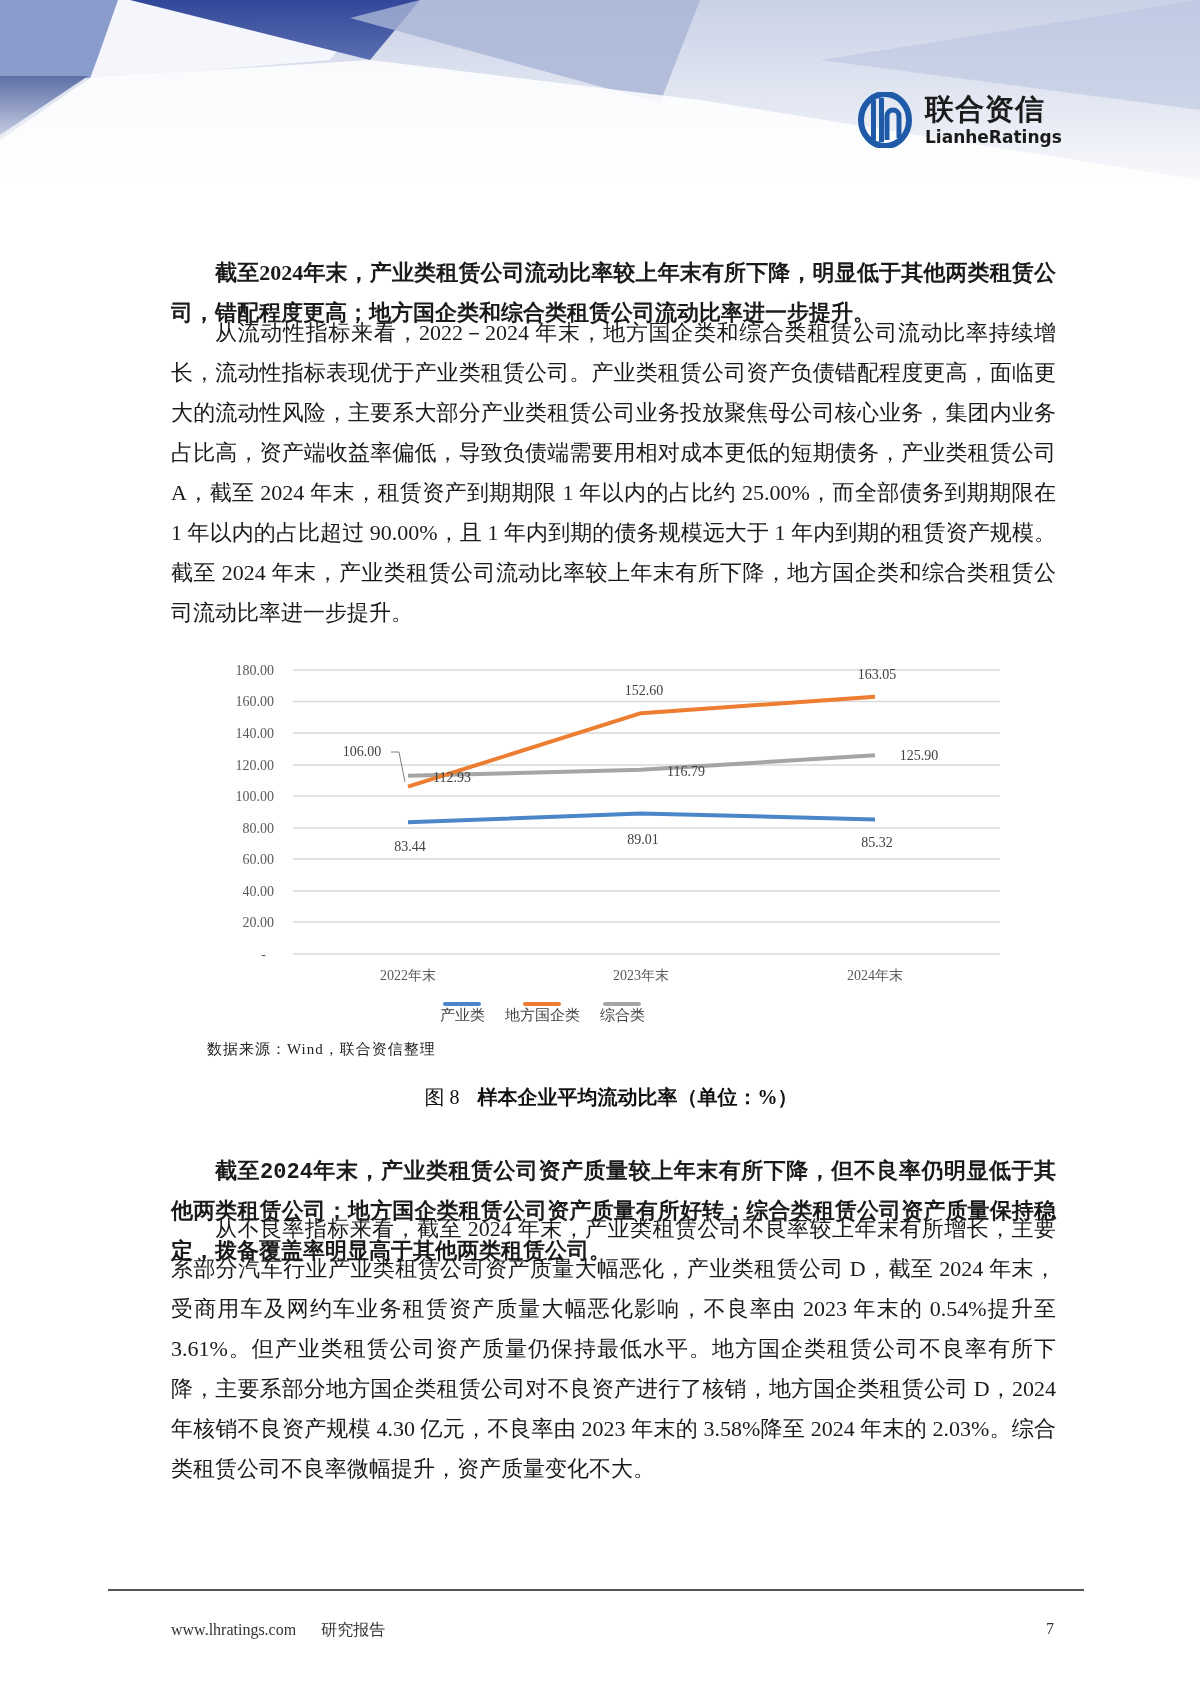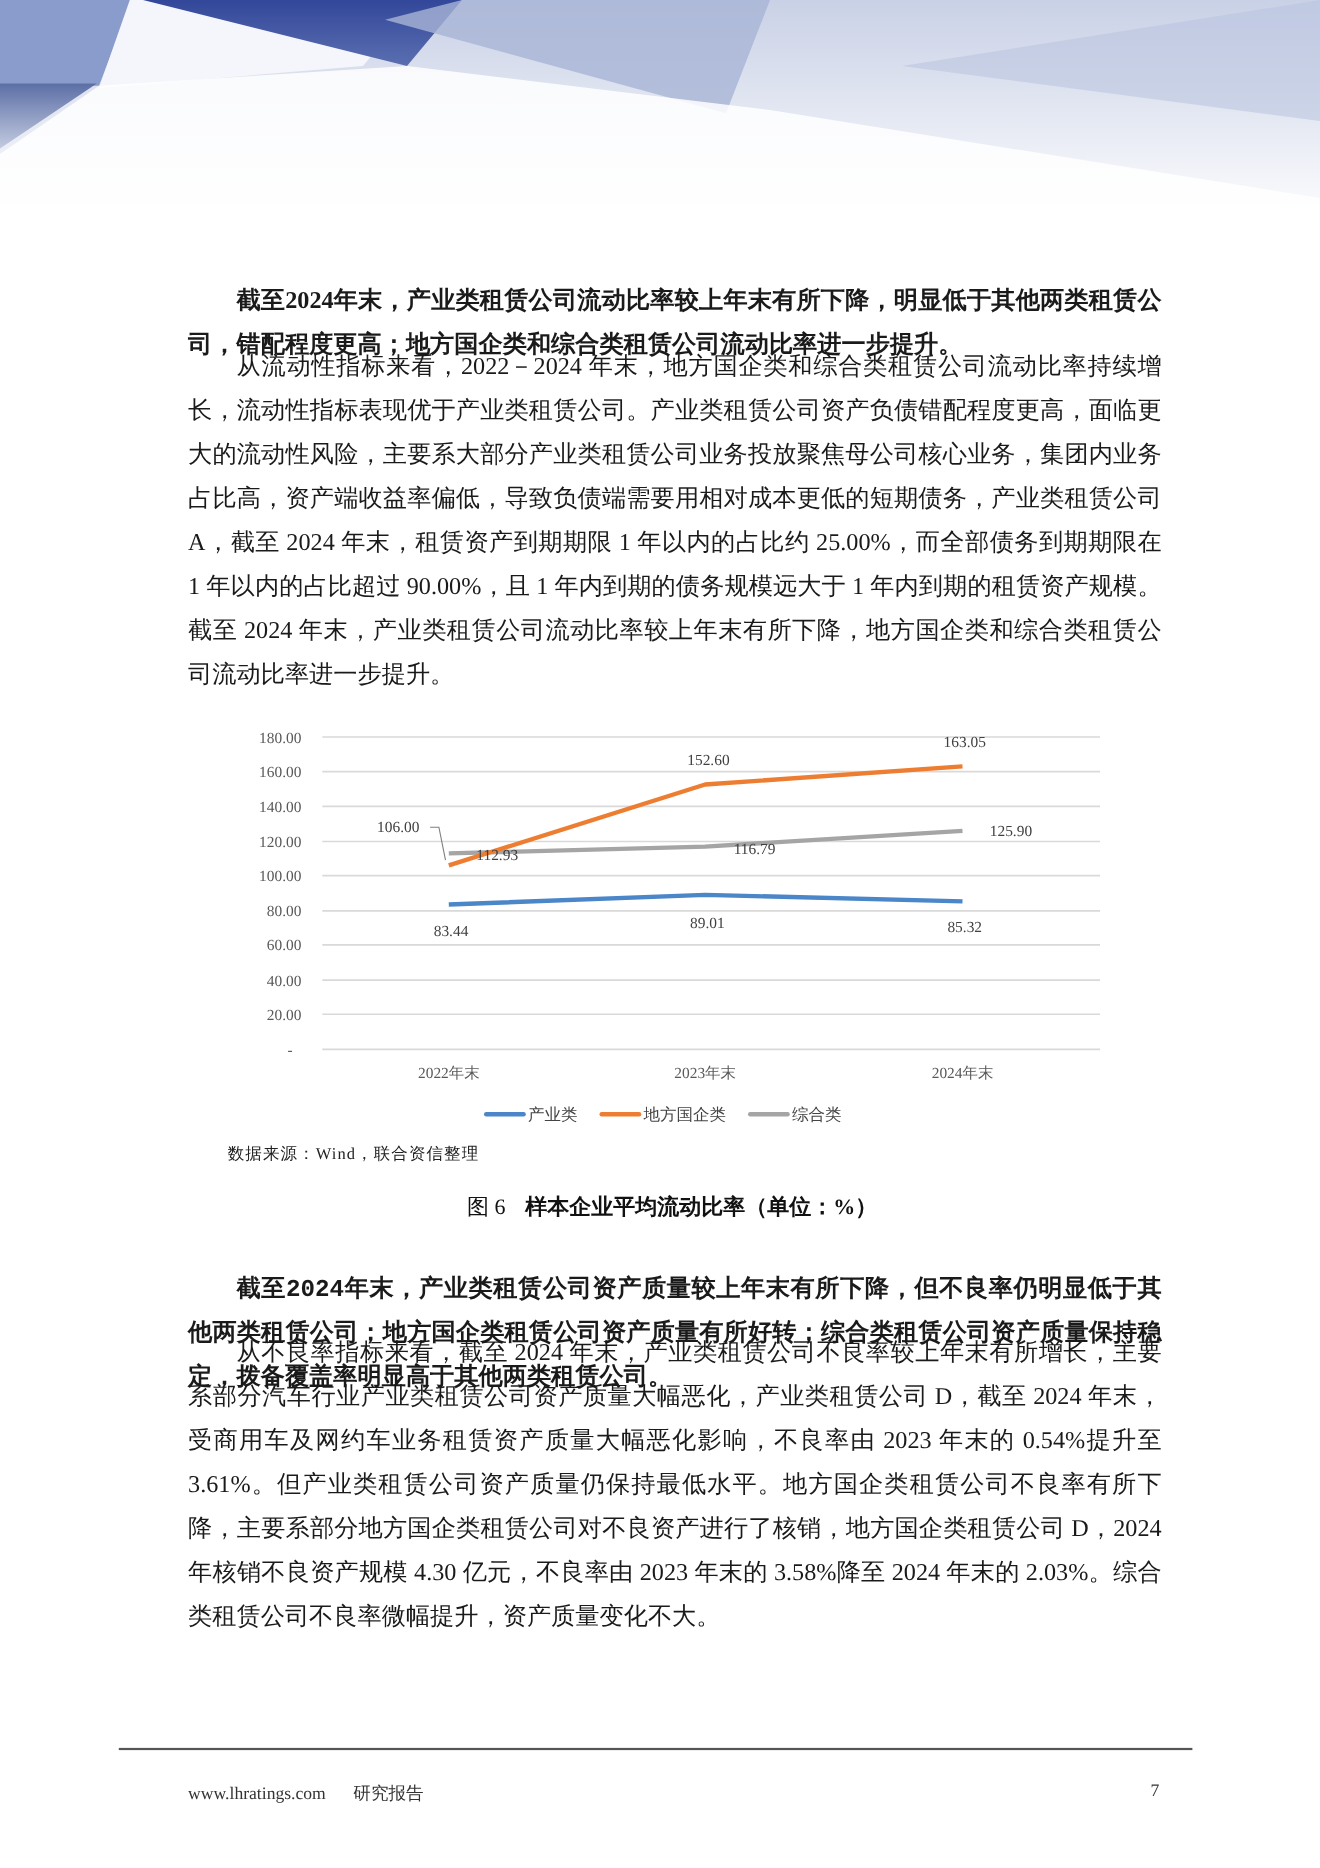--- a/index.html
+++ b/index.html
@@ -20,21 +20,21 @@
   .para { font-size: 22px; line-height: 40px; text-align: justify; text-indent: 44px; margin: 0; }
   .para.bold { font-weight: bold; }
   #p1 { top: 233px; margin-top: 20px; }
   #p2 { top: 313px; }
   #p3 { top: 1153px; font-family: Liberation Mono, monospace; }
   #p4 { top: 1209px; }
 
   .chart { position: absolute; left: 200px; top: 650px; width: 820px; height: 380px; }
   .chart svg text { font-family: "Liberation Serif", serif; }
   .legend { position: absolute; left: 440px; top: 1003px; height: 20px; display: flex; gap: 20px; align-items: center; font-size: 15px; color: #444; }
-  .legend-item { display: flex; align-items: center; }
+  .legend-item { display: flex; align-items: center; flex-direction: column; }
   .legend-swatch { width: 38px; height: 4px; margin-right: 2px; border-radius: 2px; }
   .source { position: absolute; left: 207px; top: 1040px; font-size: 15px; letter-spacing: 1px; color: #222; }
   .caption { position: absolute; left: 0; width: 1200px; top: 1084px; text-align: center; font-size: 20px; font-weight: bold; color: #111; padding-left: 22px; box-sizing: border-box; }
   .caption .fig-no { font-weight: normal; margin-right: 18px; }
 
   .footer-rule { position: absolute; left: 108px; top: 1589px; width: 976px; height: 2px; background: #555; }
   .footer-left { position: absolute; left: 171px; top: 1620px; font-size: 16px; color: #333; }
   .footer-left .rep { margin-left: 25px; }
   .footer-right { position: absolute; left: 1046px; top: 1620px; font-size: 16px; color: #333; }
 </style>
@@ -60,20 +60,30 @@
     <rect x="0" y="0" width="1200" height="210" fill="url(#bgfade)"></rect>
     <polygon points="0,0 120,0 90,78 0,78" fill="#8a9ccc"></polygon>
     <polygon points="0,76 88,76 0,135" fill="url(#leftdark)"></polygon>
     <polygon points="118,0 380,0 330,60 90,80" fill="#f4f6fb"></polygon>
     <polygon points="130,0 420,0 370,60" fill="url(#dark)"></polygon>
     <polygon points="420,0 700,0 660,103 350,18" fill="#a8b4d6" opacity="0.8"></polygon>
     <polygon points="0,140 90,78 370,60 700,100 1200,180 1200,210 0,210" fill="#ffffff" opacity="0.85"></polygon>
     <polygon points="820,60 1200,0 1200,110" fill="#b8c2de" opacity="0.55"></polygon>
   </svg>
 
+  <div class="logo">
+    <svg class="logo-mark" viewBox="0 0 56 56">
+      <ellipse cx="28" cy="28" rx="24" ry="26" fill="none" stroke="#1e5aa8" stroke-width="6"></ellipse>
+      <rect x="14" y="8" width="5" height="40" fill="#1e5aa8"></rect>
+      <rect x="22" y="6" width="5" height="44" fill="#1e5aa8"></rect>
+      <path d="M30 48 V24 a6 6 0 0 1 12 0 V46" fill="none" stroke="#1e5aa8" stroke-width="5"></path>
+    </svg>
+    <div class="logo-cn">联合资信</div>
+    <div class="logo-en">LianheRatings</div>
+  </div>
 </div>
 
 <div class="content" id="p1">
   <p class="para bold">截至2024年末，产业类租赁公司流动比率较上年末有所下降，明显低于其他两类租赁公司，错配程度更高；地方国企类和综合类租赁公司流动比率进一步提升。</p>
 </div>
 <div class="content" id="p2">
   <p class="para">从流动性指标来看，2022－2024 年末，地方国企类和综合类租赁公司流动比率持续增长，流动性指标表现优于产业类租赁公司。产业类租赁公司资产负债错配程度更高，面临更大的流动性风险，主要系大部分产业类租赁公司业务投放聚焦母公司核心业务，集团内业务占比高，资产端收益率偏低，导致负债端需要用相对成本更低的短期债务，产业类租赁公司 A，截至 2024 年末，租赁资产到期期限 1 年以内的占比约 25.00%，而全部债务到期期限在 1 年以内的占比超过 90.00%，且 1 年内到期的债务规模远大于 1 年内到期的租赁资产规模。截至 2024 年末，产业类租赁公司流动比率较上年末有所下降，地方国企类和综合类租赁公司流动比率进一步提升。</p>
 </div>
 
 <div class="chart">
@@ -139,21 +149,21 @@
     <span>地方国企类</span>
   </div>
   <div class="legend-item">
     <span class="legend-swatch" style="background:#a5a5a5"></span>
     <span>综合类</span>
   </div>
 </div>
 
 <div class="source">数据来源：Wind，联合资信整理</div>
 <div class="caption">
-  <span class="fig-no">图 6</span><span>样本企业平均流动比率（单位：%）</span>
+  <span class="fig-no">图 8</span><span>样本企业平均流动比率（单位：%）</span>
 </div>
 
 <div class="content" id="p3">
   <p class="para bold">截至2024年末，产业类租赁公司资产质量较上年末有所下降，但不良率仍明显低于其他两类租赁公司；地方国企类租赁公司资产质量有所好转；综合类租赁公司资产质量保持稳定，拨备覆盖率明显高于其他两类租赁公司。</p>
 </div>
 <div class="content" id="p4">
   <p class="para">从不良率指标来看，截至 2024 年末，产业类租赁公司不良率较上年末有所增长，主要系部分汽车行业产业类租赁公司资产质量大幅恶化，产业类租赁公司 D，截至 2024 年末，受商用车及网约车业务租赁资产质量大幅恶化影响，不良率由 2023 年末的 0.54%提升至 3.61%。但产业类租赁公司资产质量仍保持最低水平。地方国企类租赁公司不良率有所下降，主要系部分地方国企类租赁公司对不良资产进行了核销，地方国企类租赁公司 D，2024 年核销不良资产规模 4.30 亿元，不良率由 2023 年末的 3.58%降至 2024 年末的 2.03%。综合类租赁公司不良率微幅提升，资产质量变化不大。</p>
 </div>
 
 <div class="footer-rule"></div>

